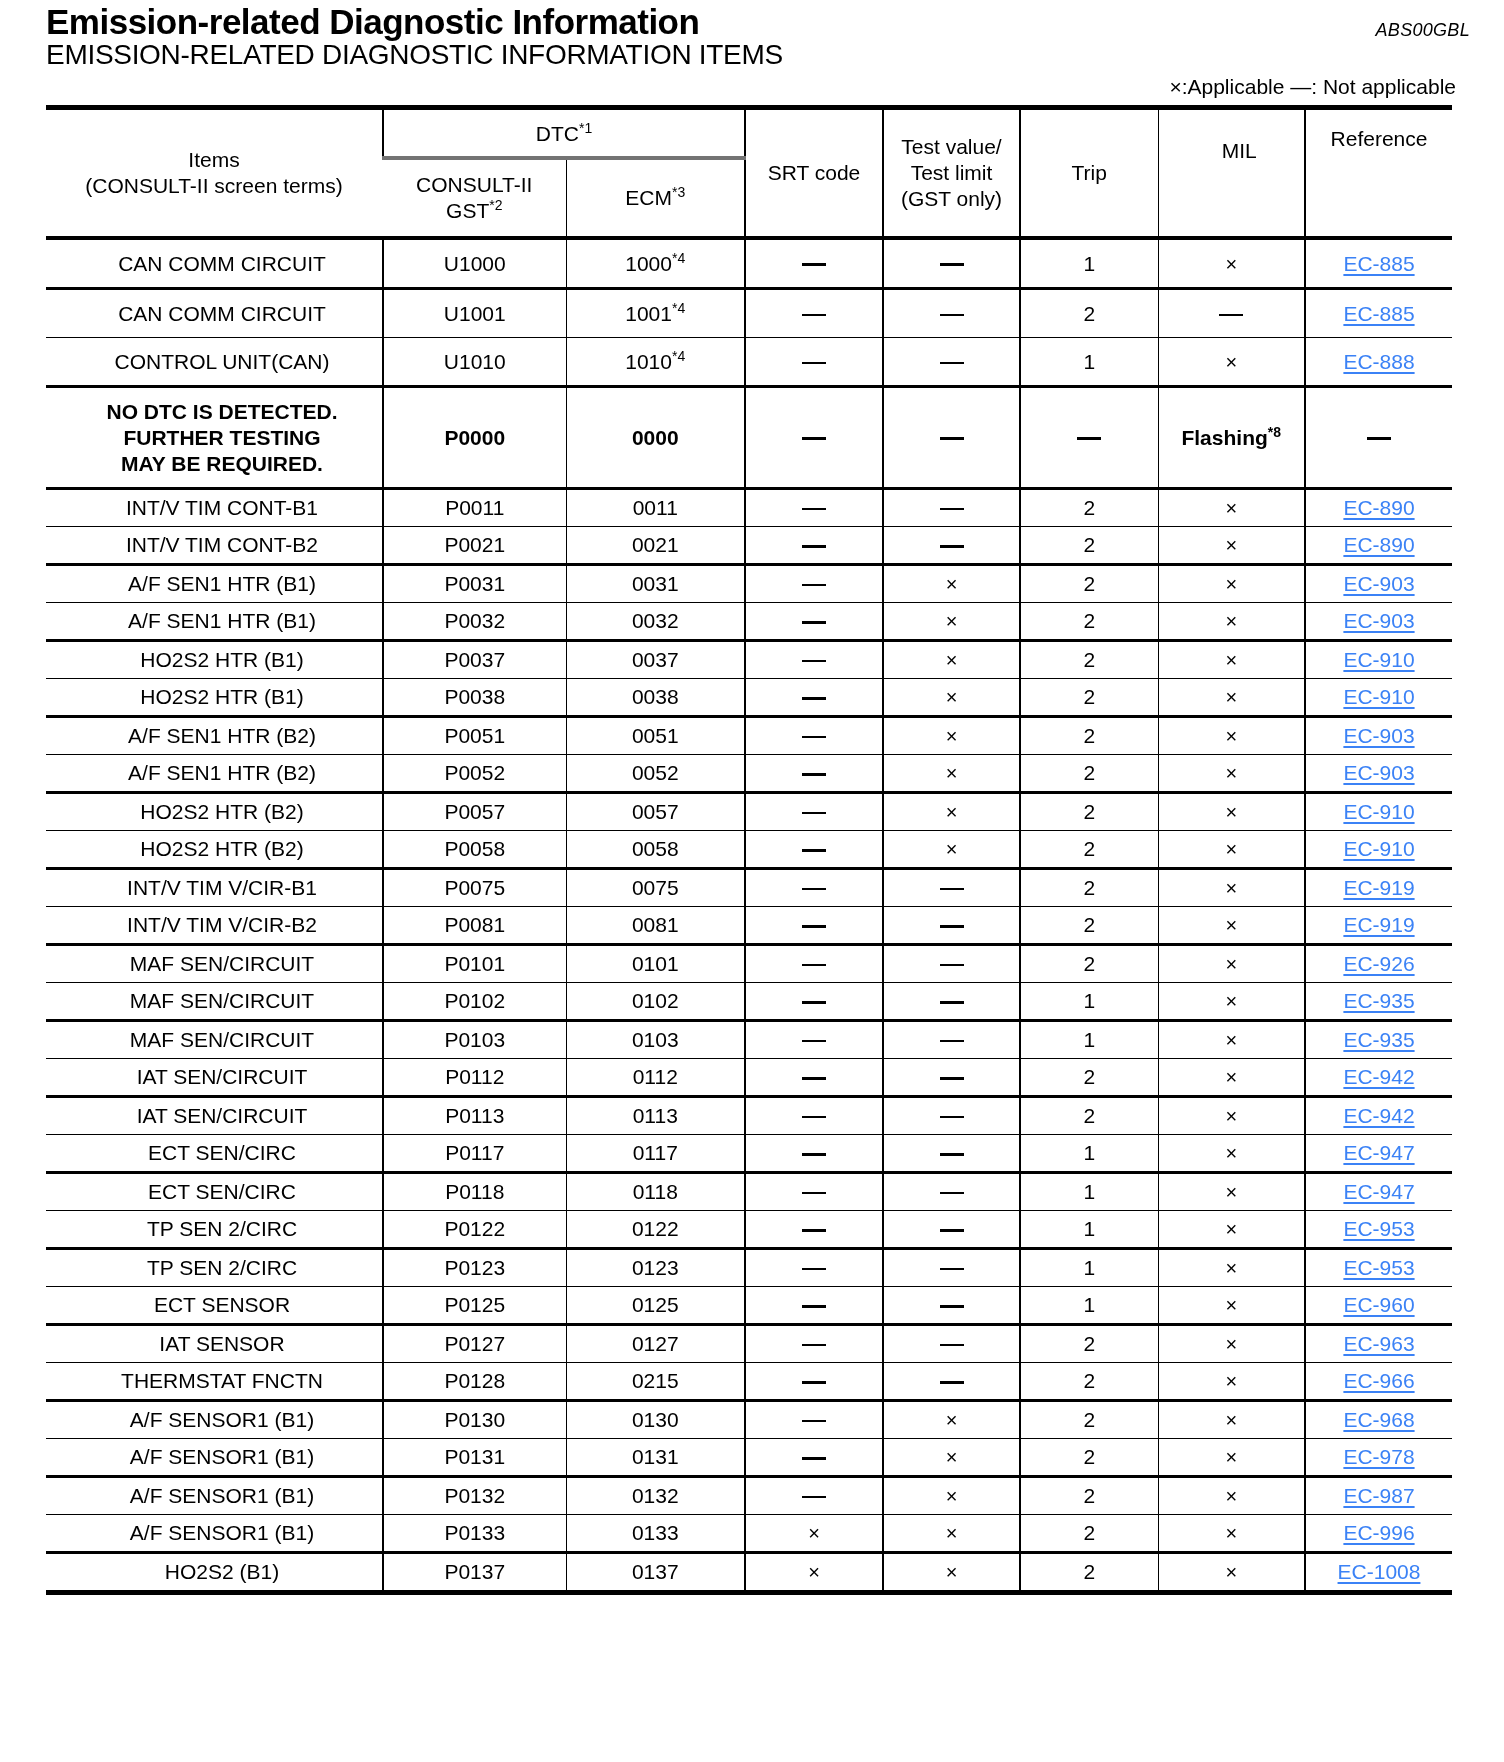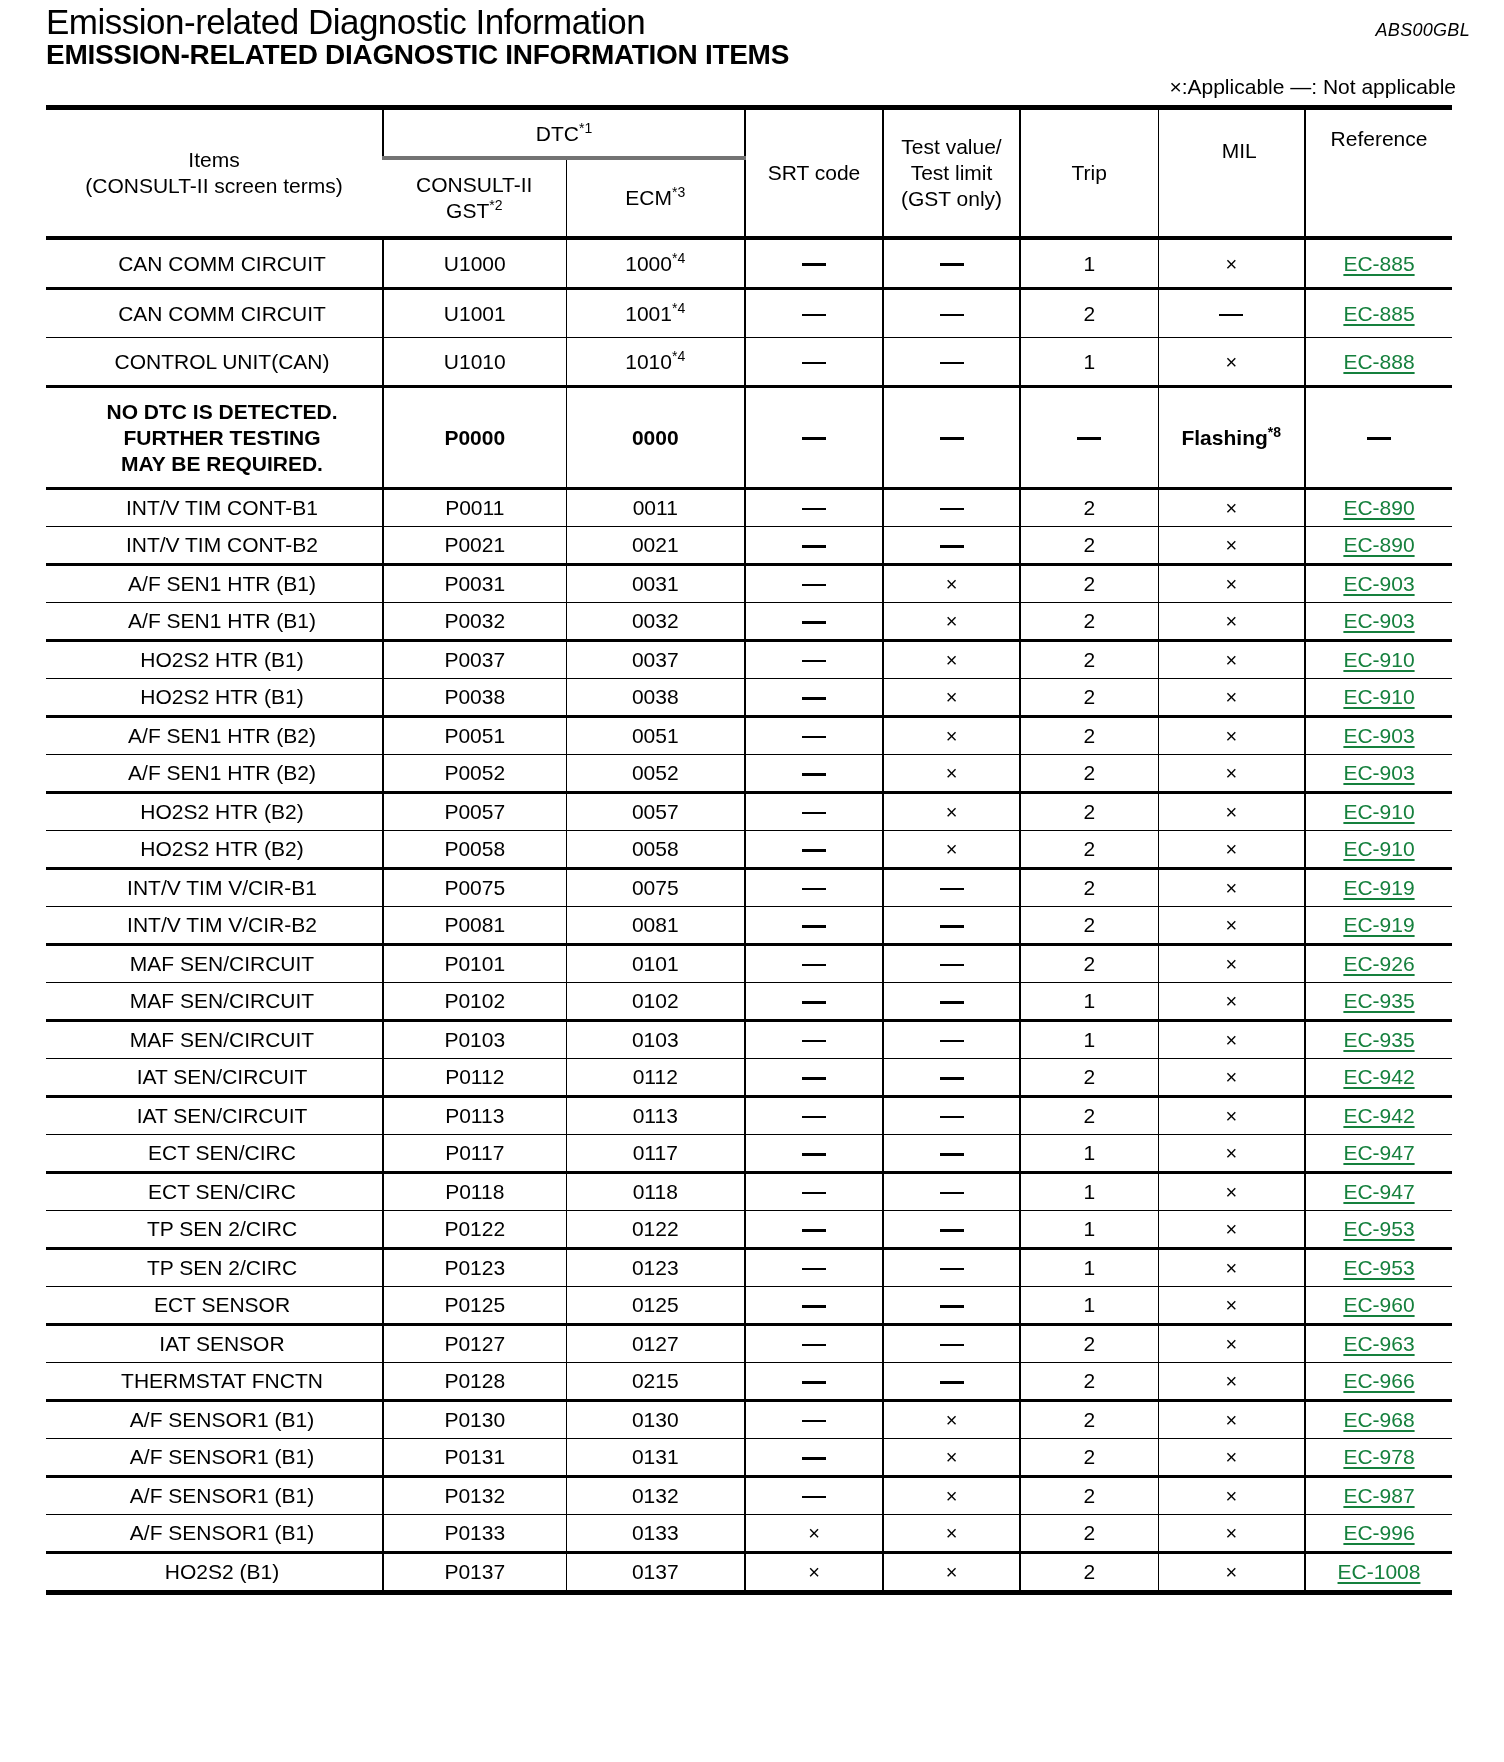--- a/index.html
+++ b/index.html
@@ -2,25 +2,25 @@
 <html><head>
 <meta charset="utf-8">
 <style>
   html, body { margin: 0; padding: 0; background: #ffffff; }
   body {
     width: 1504px; height: 1762px; position: relative; overflow: hidden;
     font-family: "Liberation Sans", "DejaVu Sans", sans-serif; color: #000;
   }
   .title {
     position: absolute; left: 46px; top: 2px;
-    font-size: 35px; font-weight: normal; letter-spacing: -0.5px; line-height: 40px;
+    font-size: 35px; font-weight: bold; letter-spacing: -0.5px; line-height: 40px;
   }
   .subtitle {
     position: absolute; left: 46px; top: 38px;
-    font-size: 28px; font-weight: bold; letter-spacing: -0.3px; line-height: 34px;
+    font-size: 28px; font-weight: normal; letter-spacing: -0.3px; line-height: 34px;
   }
   .docid {
     position: absolute; right: 34px; top: 20px;
     font-size: 18px; font-style: italic; letter-spacing: 0.3px;
   }
   .legend {
     position: absolute; right: 48px; top: 74px;
     font-size: 21px; line-height: 26px;
   }
   table.diag {
@@ -59,21 +59,21 @@
   sup { font-size: 14px; vertical-align: 8px; line-height: 0; }
   tbody tr td { height: 36px; }
   tbody tr.tall td { height: 47px; }
   tbody tr.xl td { height: 99px; }
   tbody tr.b-thick td { border-bottom: 3px solid #000; }
   tbody tr.b-thin td { border-bottom: 1px solid #000; }
   tr.bold td { font-weight: bold; }
   td.c-item.multi { line-height: 26px; }
   .dash { display: inline-block; width: 24px; height: 2px; background: #000; vertical-align: middle; }
   .dash.heavy { height: 3px; }
-  .ref-link { text-decoration: underline; text-underline-offset: 3px; text-decoration-thickness: 2px; color: #15803d; cursor: pointer; }
+  .ref-link { text-decoration: underline; text-underline-offset: 3px; text-decoration-thickness: 2px; color: #3b82f6; cursor: pointer; }
   .xmark { font-size: 20px; }
 </style>
 </head>
 <body>
 
 <div class="title">Emission-related Diagnostic Information</div>
 <div class="subtitle">EMISSION-RELATED DIAGNOSTIC INFORMATION ITEMS</div>
 <div class="docid">ABS00GBL</div>
 <div class="legend">×:Applicable —: Not applicable</div>
 

